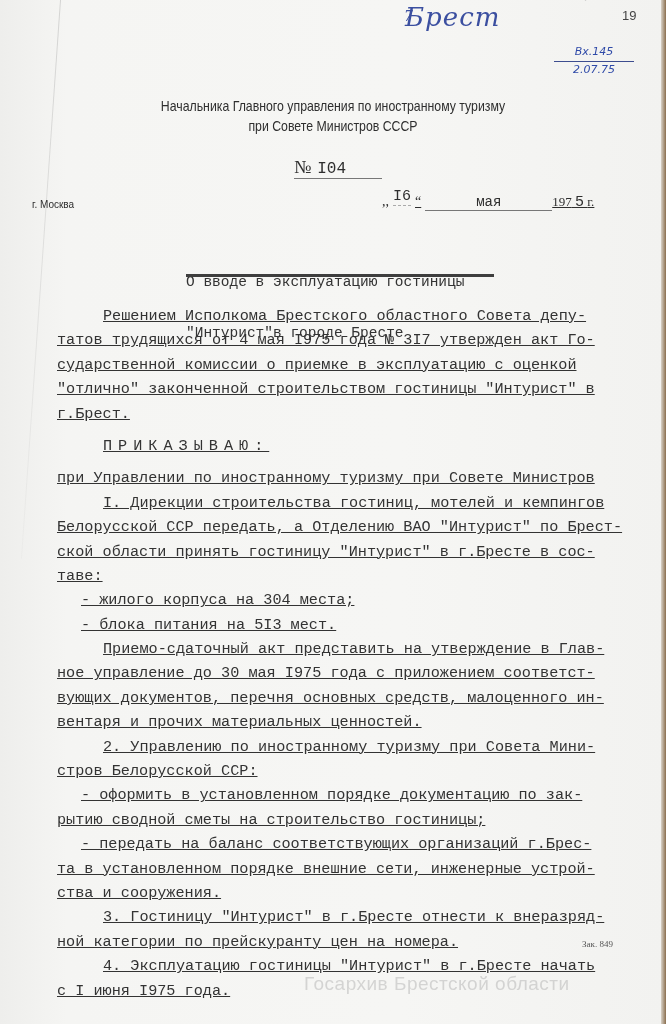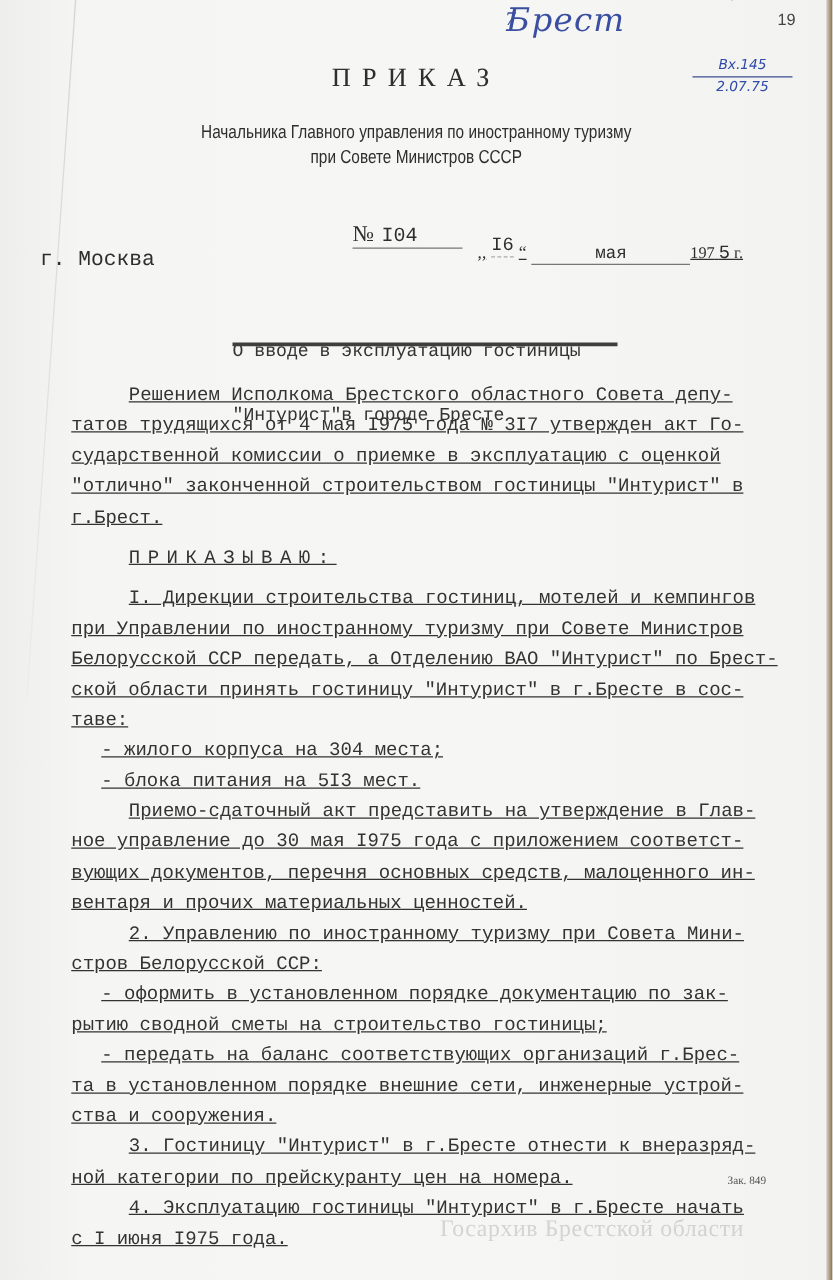--- a/index.html
+++ b/index.html
@@ -95,40 +95,39 @@
       top: 96px;
       text-align: center;
       font-family: "Liberation Sans", sans-serif;
       font-size: 15px;
       line-height: 20px;
       color: #2e2e2e;
       transform: scaleX(0.82);
     }
     .order-num {
       position: absolute;
-      left: 282px;
+      left: 294px;
       top: 157px;
       font-family: "Liberation Serif", serif;
       font-size: 18px;
       color: #2e2e2e;
       width: 88px;
       border-bottom: 1px solid #777;
-      margin-top: 20px;
     }
     .order-num .val {
       font-family: "Liberation Mono", monospace;
       font-size: 16px;
       margin-left: 6px;
     }
     .city {
       position: absolute;
       left: 32px;
       top: 199px;
-      font-family: Liberation Mono, monospace;
-      font-size: 17px;
+      font-family: Liberation Sans, sans-serif;
+      font-size: 10px;
       color: #2e2e2e;
     }
     .date-row {
       position: absolute;
       left: 382px;
       top: 188px;
       font-size: 14px;
       color: #2e2e2e;
       white-space: nowrap;
       text-decoration: underline;
@@ -201,26 +200,25 @@
     .dash-indent { padding-left: 24px; }
     .spaced {
       letter-spacing: 6px;
       padding-left: 46px;
     }
 
     .watermark {
       position: absolute;
       left: 304px;
       top: 973px;
-      font-family: Liberation Serif, serif;
+      font-family: Liberation Sans, sans-serif;
       font-size: 19px;
       color: rgba(170,170,170,0.45);
       letter-spacing: 0.5px;
       white-space: nowrap;
-      margin-left: 48px;
     }
     .footer-code {
       position: absolute;
       left: 582px;
       top: 939px;
       font-family: "Liberation Serif", serif;
       font-size: 9px;
       color: #555;
     }
   </style>
@@ -233,21 +231,20 @@
 
   <span class="hand hand-tick">7</span>
   <span class="hand hand-city">Брест</span>
   <div class="slash"></div>
   <span class="hand hand-page">19</span>
   <div class="hand-reg">
     <div class="num">Вх.145</div>
     <div>2.07.75</div>
   </div>
 
-  <div class="title">ПРИКАЗ</div>
   <div class="subtitle">
     <div>Начальника Главного управления по иностранному туризму</div>
     <div>при Совете Министров СССР</div>
   </div>
 
   <div class="order-num">
     <span>№</span><span class="val">I04</span>
   </div>
 
   <div class="city">г. Москва</div>
@@ -267,22 +264,22 @@
       <span class="line indent">Решением Исполкома Брестского областного Совета депу-</span>
       <span class="line">татов трудящихся от 4 мая I975 года № 3I7 утвержден акт Го-</span>
       <span class="line">сударственной комиссии о приемке в эксплуатацию с оценкой</span>
       <span class="line">"отлично" законченной строительством гостиницы "Интурист" в</span>
       <span class="line">г.Брест.</span>
     </div>
 
     <span class="line spaced gap-before">ПРИКАЗЫВАЮ:</span>
 
     <div style="margin-top:8px;">
+      <span class="line">при Управлении по иностранному туризму при Совете Министров</span>
       <span class="line indent">I. Дирекции строительства гостиниц, мотелей и кемпингов</span>
-      <span class="line">при Управлении по иностранному туризму при Совете Министров</span>
       <span class="line">Белорусской ССР передать, а Отделению ВАО "Интурист" по Брест-</span>
       <span class="line">ской области принять гостиницу "Интурист" в г.Бресте в сос-</span>
       <span class="line">таве:</span>
       <span class="line dash-indent">- жилого корпуса на 304 места;</span>
       <span class="line dash-indent">- блока питания на 5I3 мест.</span>
       <span class="line indent">Приемо-сдаточный акт представить на утверждение в Глав-</span>
       <span class="line">ное управление до 30 мая I975 года с приложением соответст-</span>
       <span class="line">вующих документов, перечня основных средств, малоценного ин-</span>
       <span class="line">вентаря и прочих материальных ценностей.</span>
     </div>

